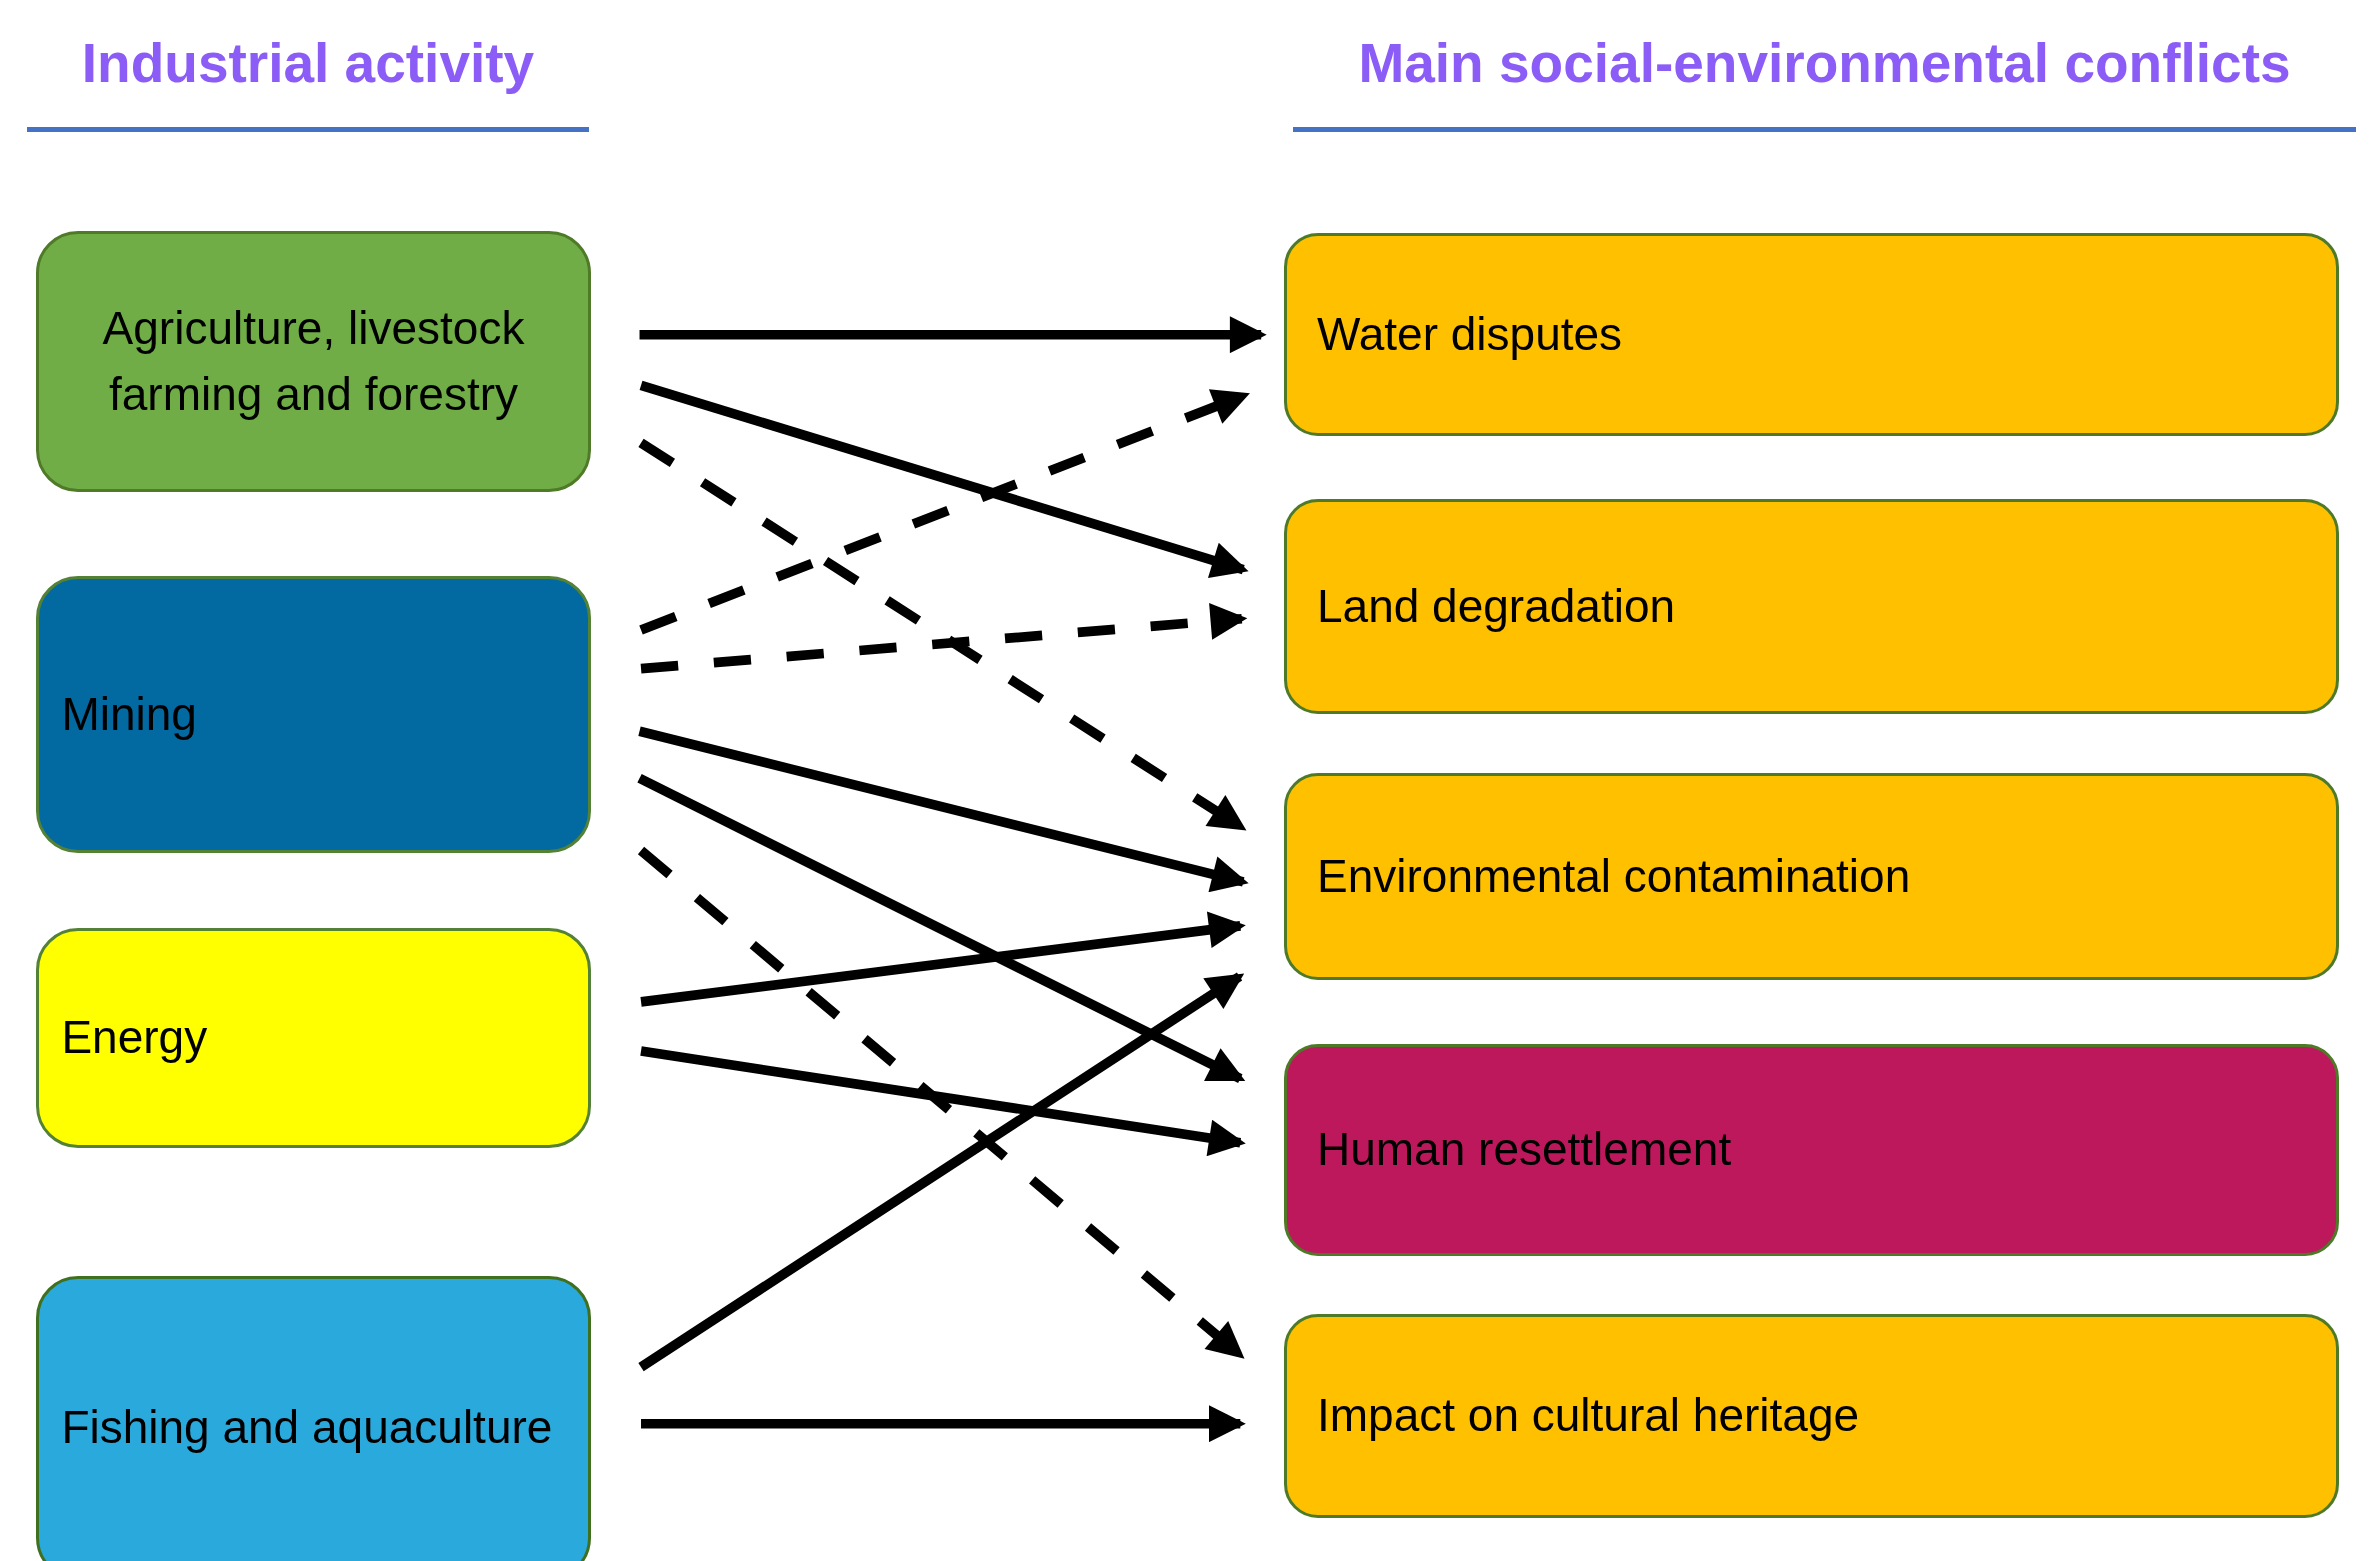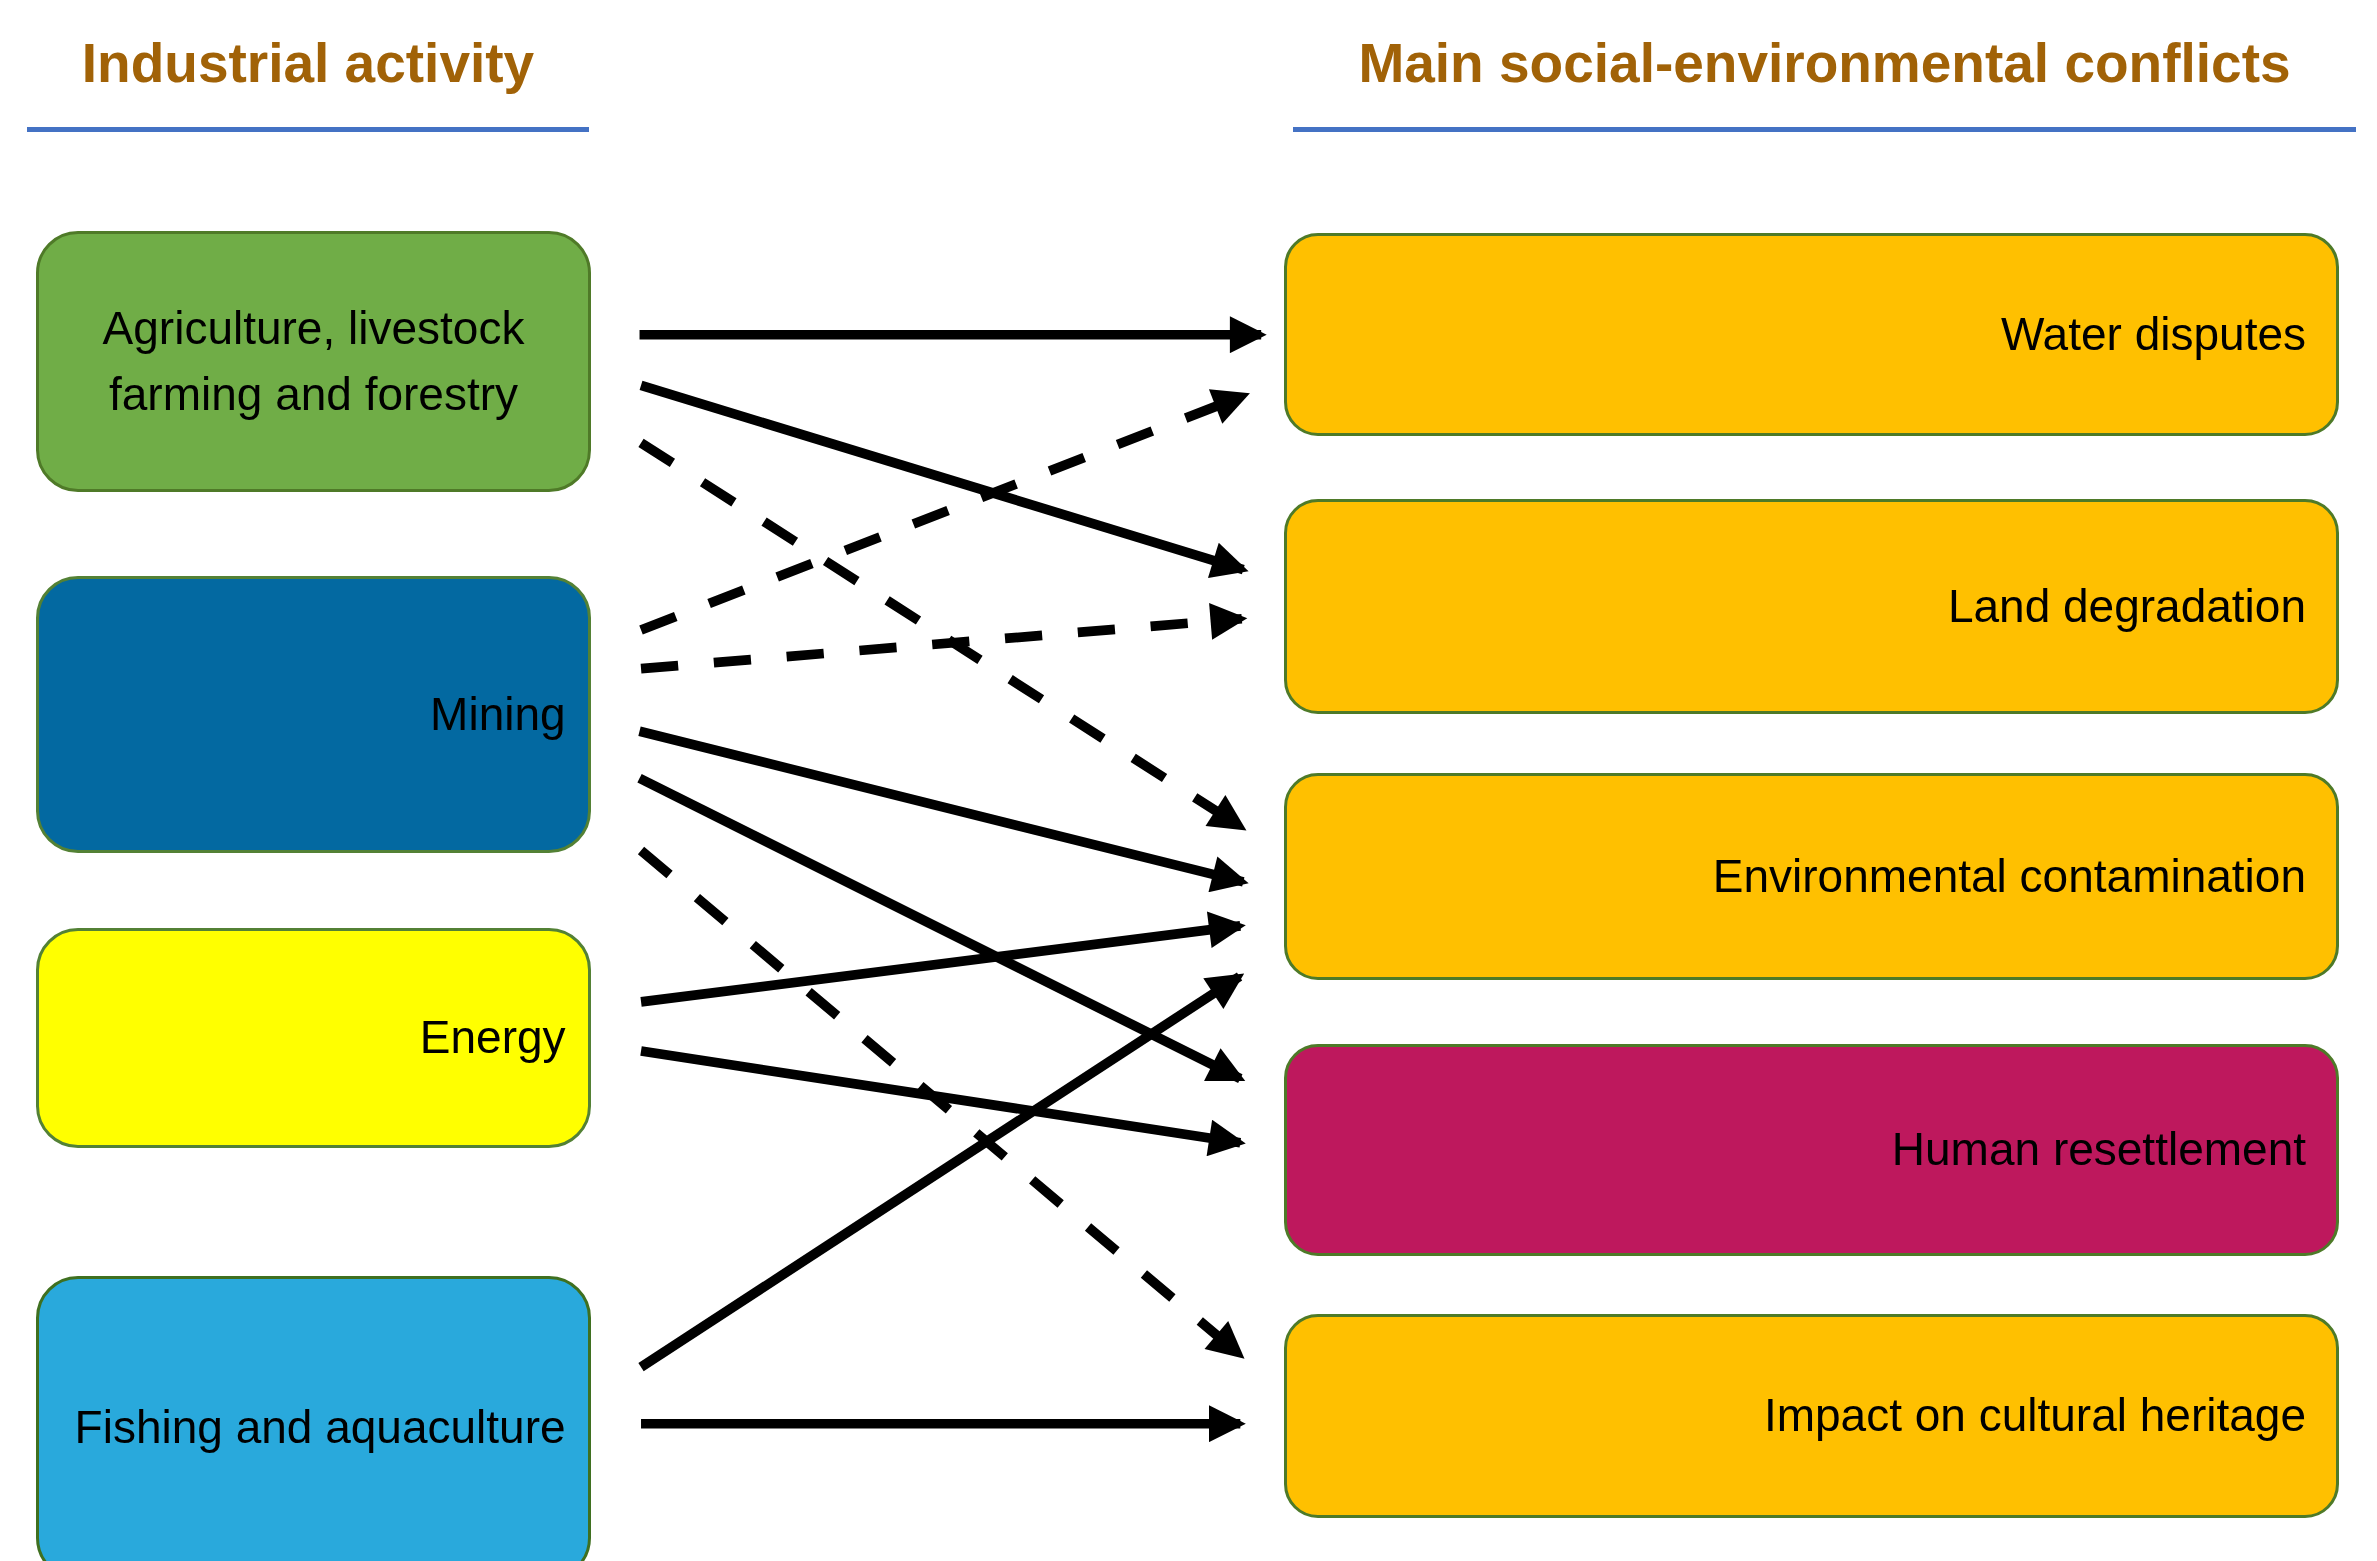--- a/index.html
+++ b/index.html
@@ -7,41 +7,41 @@
     position:relative;
     width:2377px;height:1561px;
     background:#ffffff;
     font-family:"Liberation Sans", sans-serif;
     overflow:hidden;
   }
   .title{
     position:absolute;
     font-size:55px;
     font-weight:bold;
-    color:#a16207;
+    color:#8b5cf6;
     text-align:center;
     white-space:nowrap;
     line-height:1.1;
   }
   #title-left{left:27px;top:33px;width:562px;}
   #title-right{left:1293px;top:33px;width:1063px;}
   .title-underline{
     position:absolute;
     height:5.2px;
     background:#4472C4;
   }
   #underline-left{left:27px;top:127px;width:562px;}
   #underline-right{left:1293px;top:127px;width:1063px;}
 
   .node{
     position:absolute;
     box-sizing:border-box;
     display:flex;
     align-items:center;
-    justify-content:flex-end;
+    justify-content:flex-start;
     text-align:center;
     color:#000000;
     font-size:46px;
     line-height:1.42;
     border:3px solid #538135;
   }
   .node-act{left:36px;width:555px;border-radius:42px;padding:0 22.4px;}
   .node-conf{left:1284px;width:1055px;border-radius:34px;padding:0 30px;}
 
   #node-agriculture{top:231px;height:261px;}

